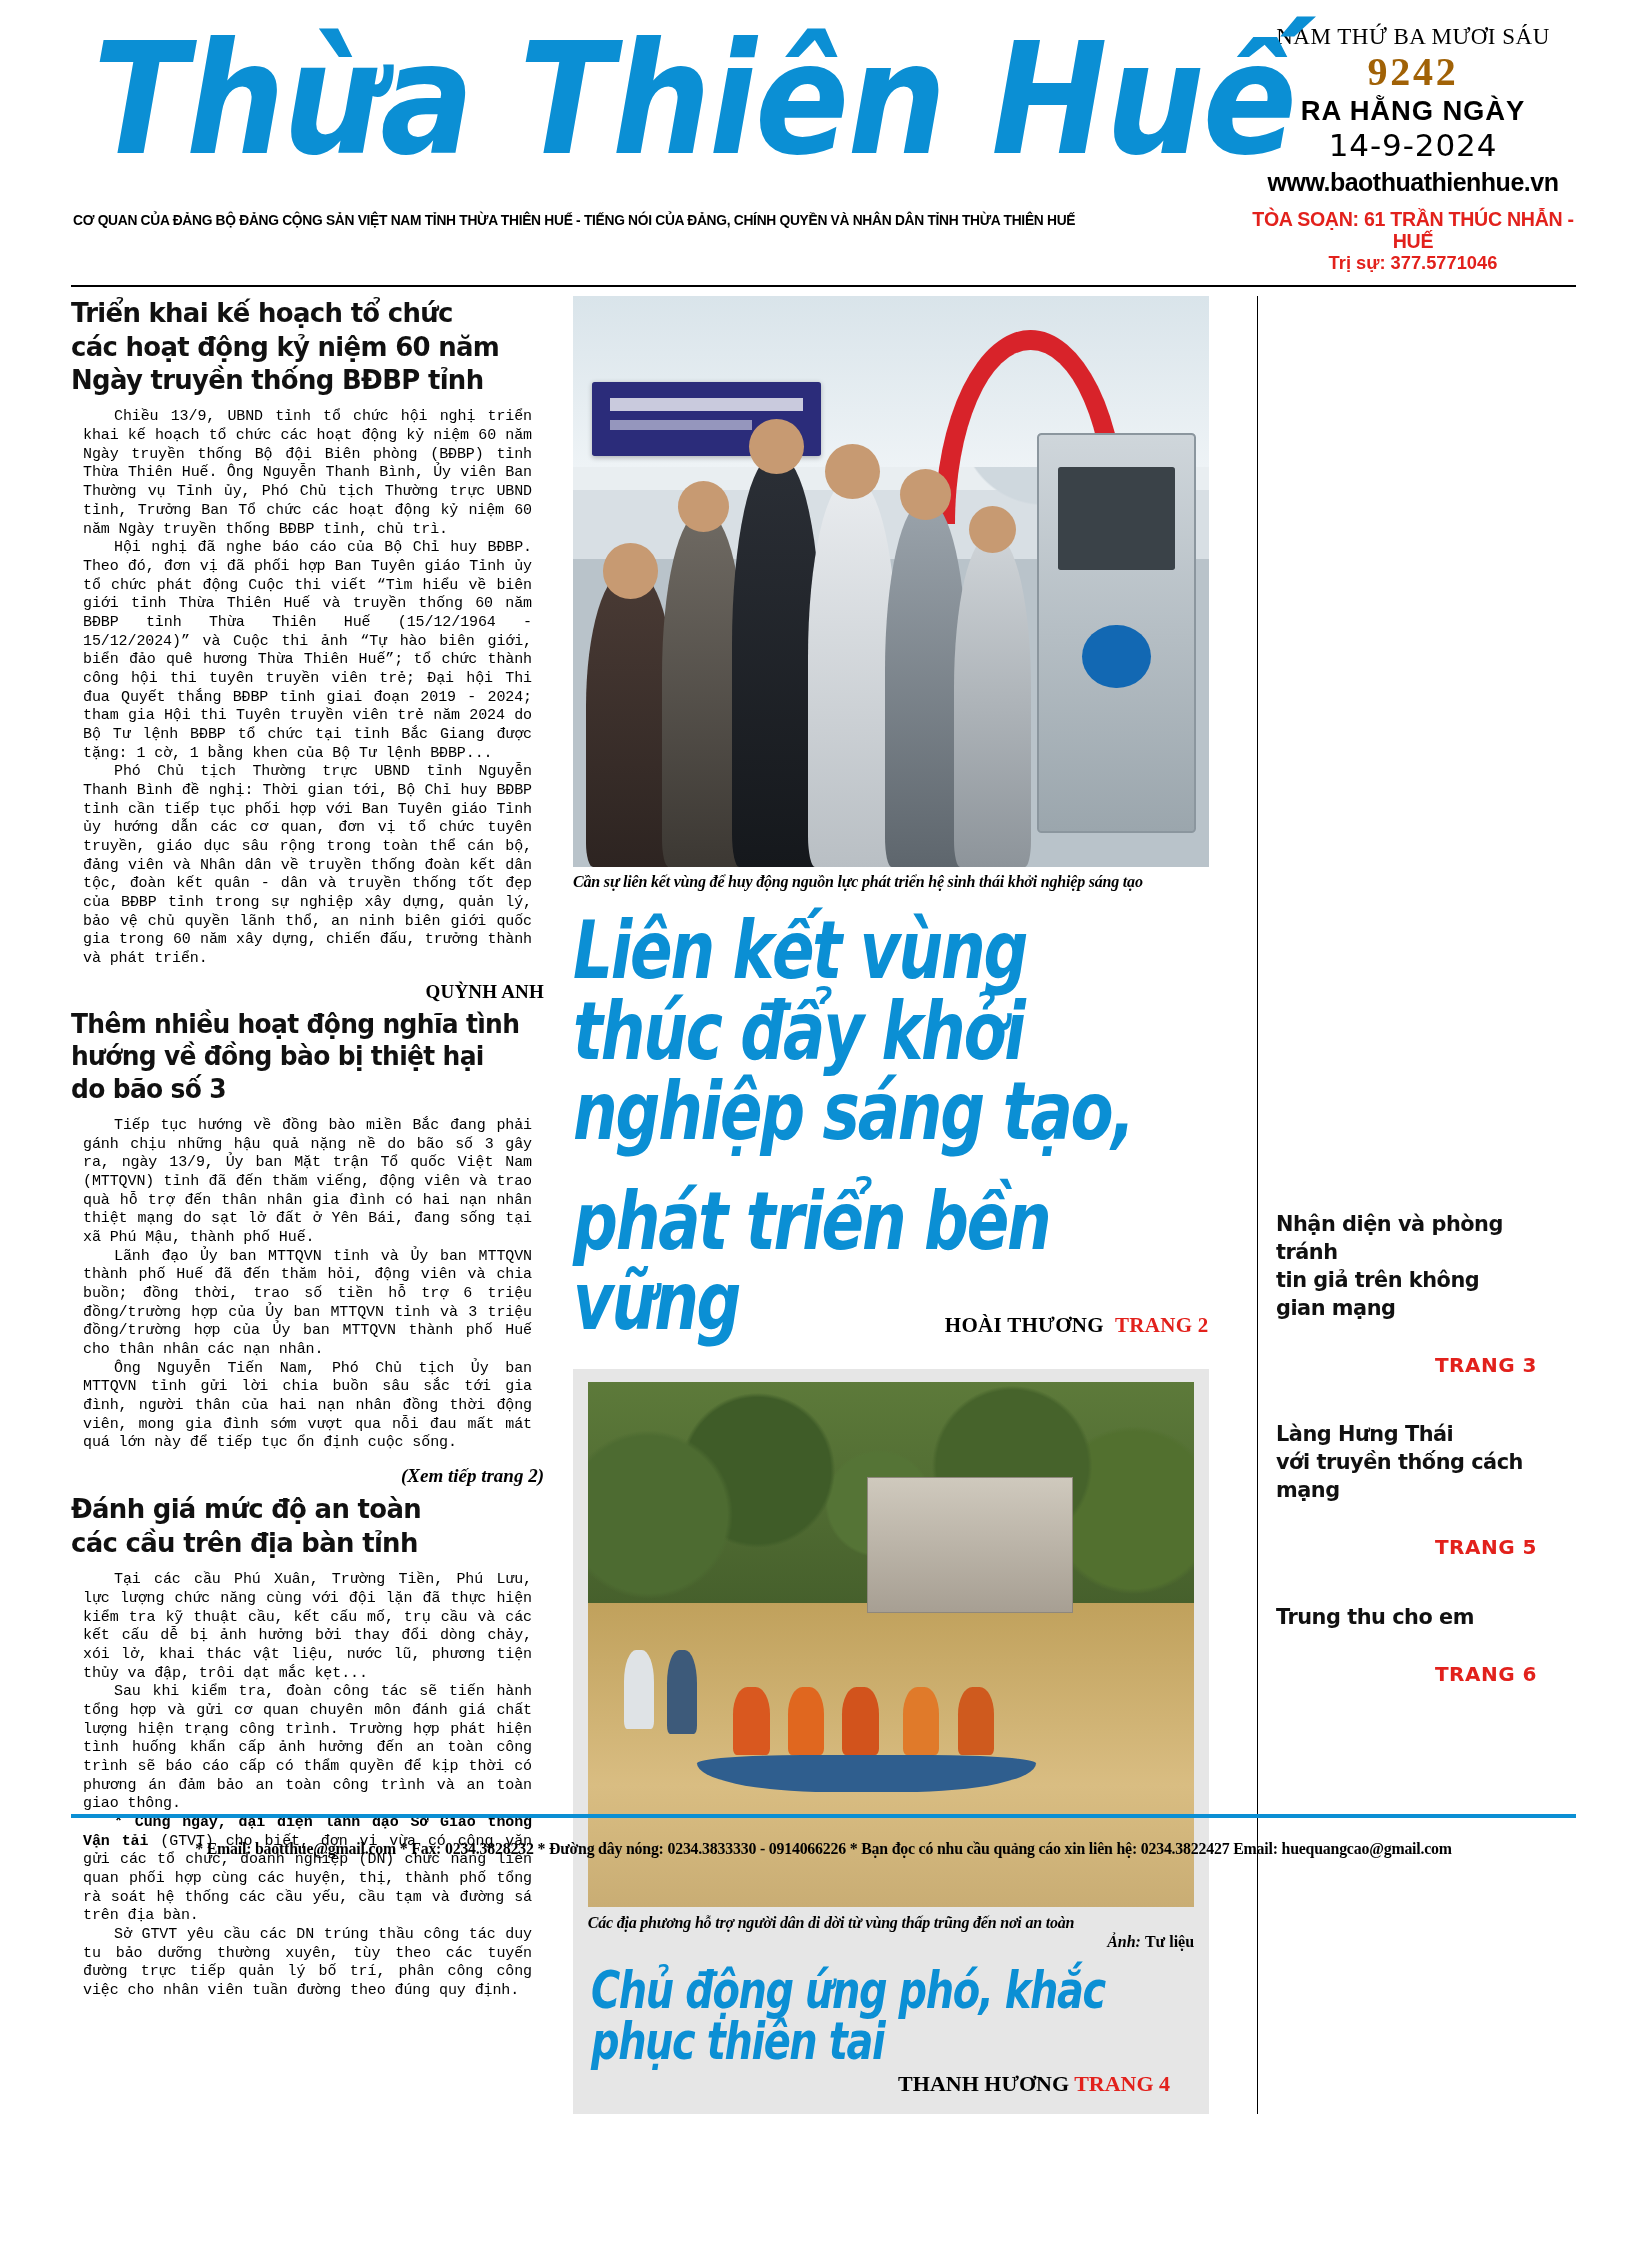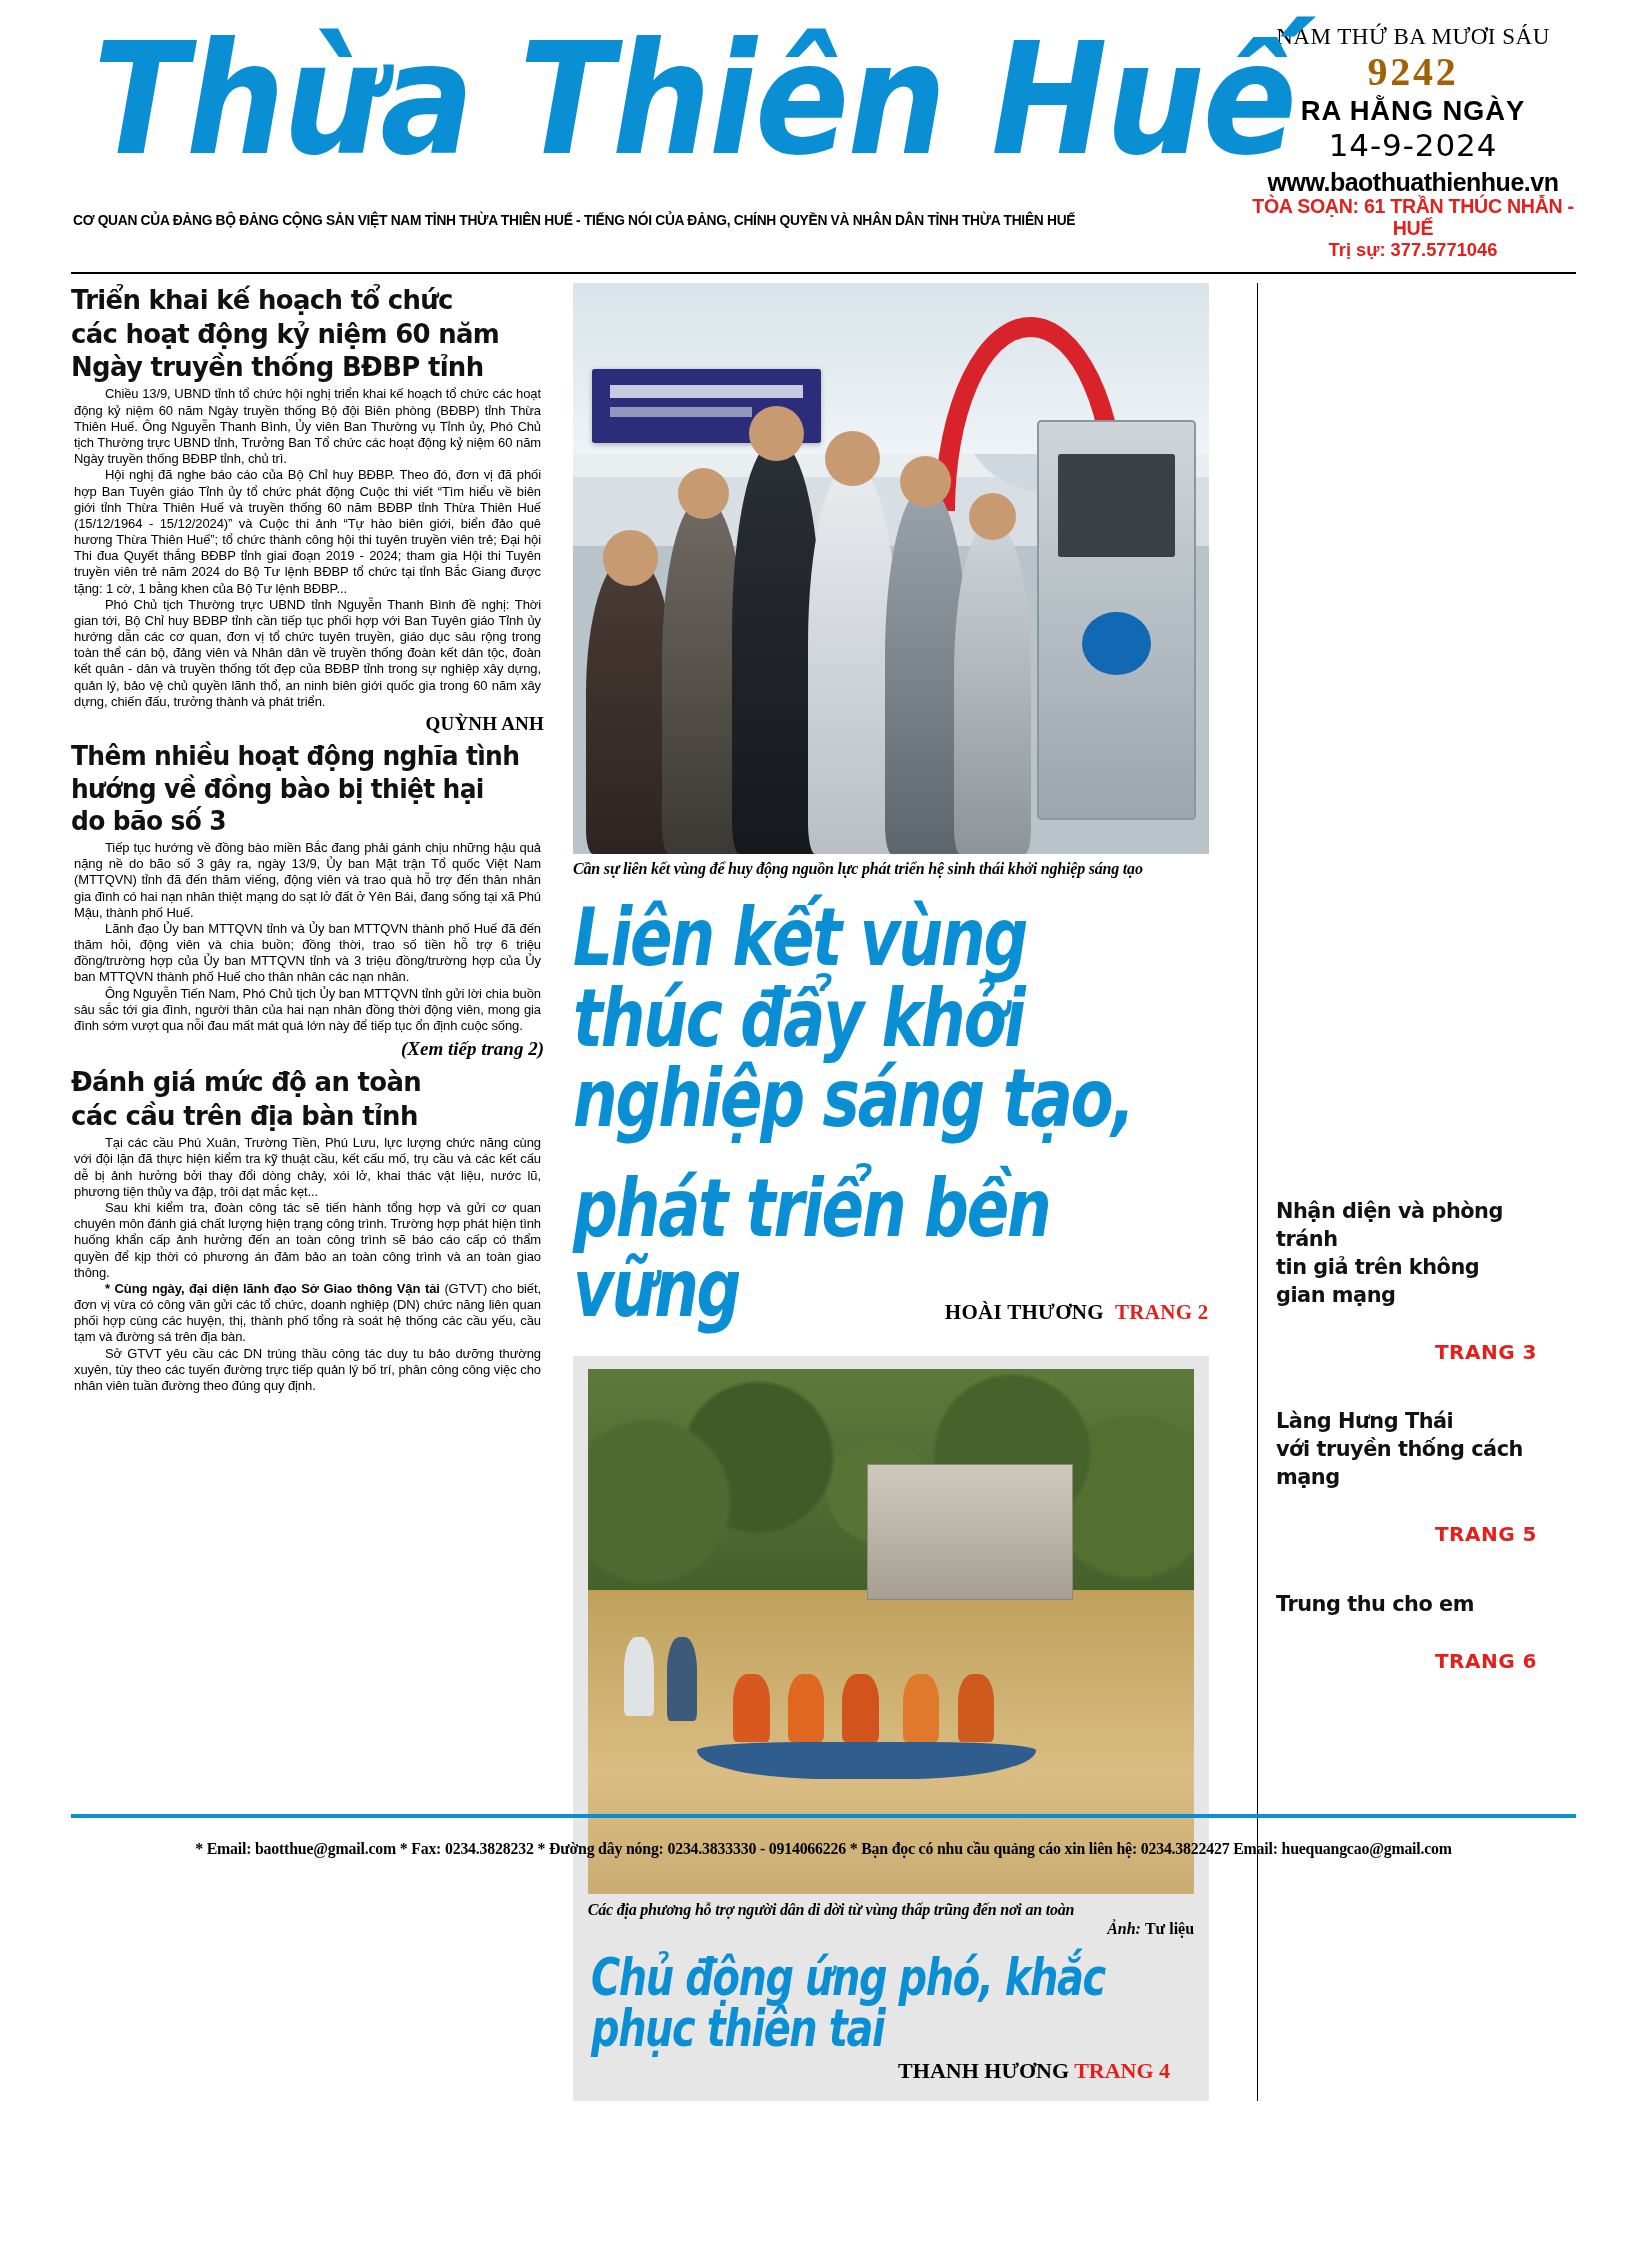--- a/index.html
+++ b/index.html
@@ -102,21 +102,21 @@
     font-size: 25px;
     letter-spacing: -0.5px;
     margin-top: 4.6px;
   }
   .mh-office {
     font-family: "Liberation Sans", sans-serif;
     font-weight: 700;
     font-size: 19.6px;
     color: #e2211c;
     letter-spacing: -0.3px;
-    margin-top: 0;
+    margin-top: 13px;
   }
   .mh-phone {
     font-family: "Liberation Sans", sans-serif;
     font-weight: 700;
     font-size: 18.3px;
     color: #e2211c;
     margin-top: 0.9px;
   }
 
   .rule-top {
@@ -144,25 +144,25 @@
     font-size: 27px;
     line-height: 1.24;
     letter-spacing: -0.7px;
     color: #111;
     margin: 0 0 2.7px 0;
     transform: scaleX(0.96);
     transform-origin: left center;
   }
   .headline.sec2 { font-size: 26px; }
   .body-text {
-    font-family: Liberation Sans, sans-serif;
-    font-size: 13px;
+    font-family: Liberation Mono, monospace;
+    font-size: 15px;
     line-height: 1.245;
     text-align: justify;
-    margin: 3px;
+    margin: 12px;
     letter-spacing: -0.1px;
   }
   .body-text p { margin: 0; text-indent: 31px; }
   .byline {
     font-family: "Liberation Serif", serif;
     font-weight: 700;
     font-size: 19px;
     text-align: right;
     letter-spacing: 0.2px;
     margin: 1.8px 0 5.5px 0;

